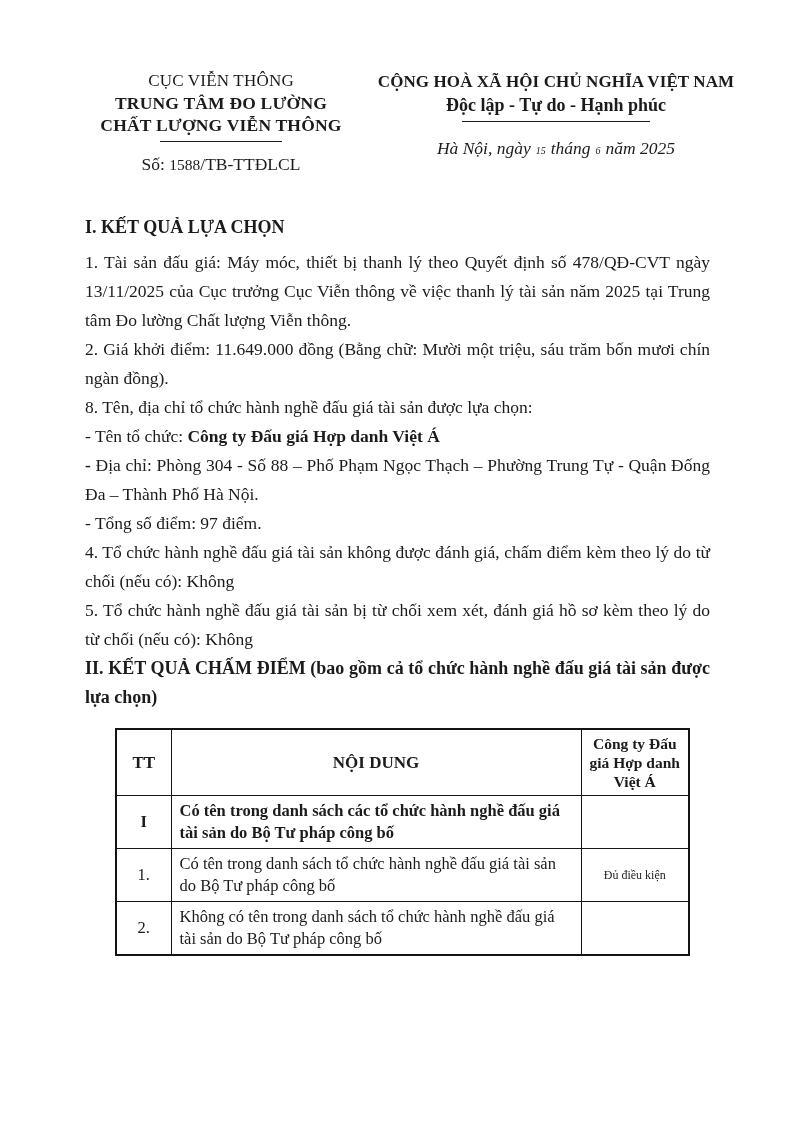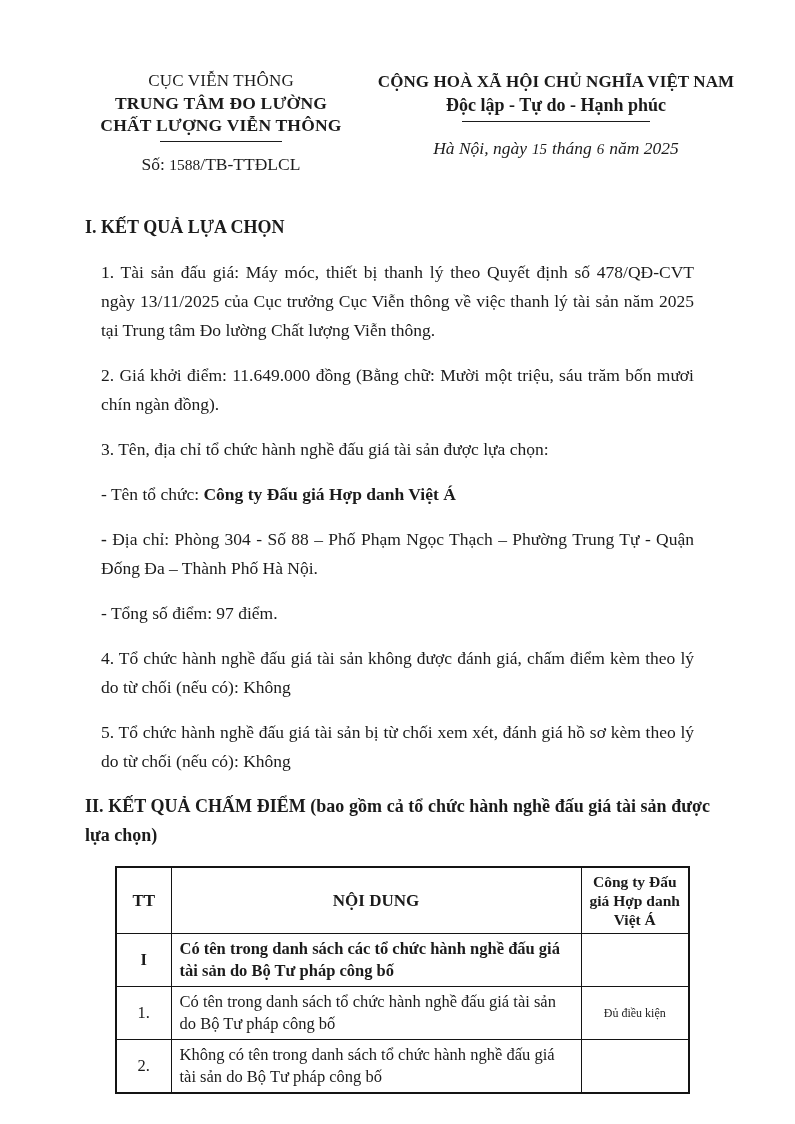--- a/index.html
+++ b/index.html
@@ -19,29 +19,29 @@
   .org-line1 { font-size: 17px; letter-spacing: .2px; }
   .org-line2, .org-line3 { font-size: 17.5px; font-weight: bold; letter-spacing: .2px; line-height: 22px; }
   .org-line1 { line-height: 22px; text-align: center; }
   .rule-left { width: 122px; border-top: 1.6px solid #1b1b1b; margin: 5px auto 12px; }
   .doc-number { font-size: 17.5px; }
   .filled-num { font-size: 15.5px; }
   .nat-line1 { font-size: 17px; font-weight: bold; line-height: 23px; letter-spacing: .1px; }
   .nat-line2 { font-size: 18px; font-weight: bold; line-height: 24px; }
   .rule-right { width: 188px; border-top: 1.6px solid #1b1b1b; margin: 4px auto 16px; }
   .date-line { font-style: italic; font-size: 17.5px; }
-  .date-num { font-size: 15px; margin: 0 5px; }
+  .date-num { font-size: 10px; margin: 0 5px; }
   
   .title-block { text-align: center; margin-top: 25px; }
   .title-main { font-size: 19px; font-weight: bold; letter-spacing: .3px; }
   .title-sub { font-size: 17.5px; font-weight: bold; margin-top: 7px; }
   
   .body-text { margin: 0 85px; font-size: 17.5px; line-height: 29px; text-align: justify; }
   .sec-heading { font-weight: bold; font-size: 18px; margin: 38px 0 6px; text-align: left; }
-  .bp { margin: 16px; }
+  .bp { margin: 0; }
   .b { font-weight: bold; }
   .sec2-heading { font-weight: bold; font-size: 18px; margin: 0; }
   
   .score-table {
     border-collapse: collapse;
     margin: 16px 0 0 115px;
     width: 573px;
     table-layout: fixed;
   }
   .score-table th, .score-table td {
@@ -80,21 +80,21 @@
       <div class="rule-right"></div>
       <div class="date-line"><span>Hà Nội, ngày</span><span class="date-num">15</span><span>tháng</span><span class="date-num">6</span><span>năm 2025</span></div>
     </div>
   </div>
 
 
   <div class="body-text">
     <div class="sec-heading">I. KẾT QUẢ LỰA CHỌN</div>
     <p class="bp">1. Tài sản đấu giá: Máy móc, thiết bị thanh lý theo Quyết định số 478/QĐ-CVT ngày 13/11/2025 của Cục trưởng Cục Viễn thông về việc thanh lý tài sản năm 2025 tại Trung tâm Đo lường Chất lượng Viễn thông.</p>
     <p class="bp">2. Giá khởi điểm: 11.649.000 đồng (Bằng chữ: Mười một triệu, sáu trăm bốn mươi chín ngàn đồng).</p>
-    <p class="bp">3. Tên, địa chỉ tổ chức hành nghề đấu giá tài sản được lựa chọn:</p>
+    <p class="bp">8. Tên, địa chỉ tổ chức hành nghề đấu giá tài sản được lựa chọn:</p>
     <p class="bp"><span>- Tên tổ chức: </span><span class="b">Công ty Đấu giá Hợp danh Việt Á</span></p>
     <p class="bp"><span class="b">- </span><span>Địa chỉ: Phòng 304 - Số 88 – Phố Phạm Ngọc Thạch – Phường Trung Tự - Quận Đống Đa – Thành Phố Hà Nội.</span></p>
     <p class="bp">- Tổng số điểm: 97 điểm.</p>
     <p class="bp">4. Tổ chức hành nghề đấu giá tài sản không được đánh giá, chấm điểm kèm theo lý do từ chối (nếu có): Không</p>
     <p class="bp">5. Tổ chức hành nghề đấu giá tài sản bị từ chối xem xét, đánh giá hồ sơ kèm theo lý do từ chối (nếu có): Không</p>
     <div class="sec2-heading">II. KẾT QUẢ CHẤM ĐIỂM (bao gồm cả tổ chức hành nghề đấu giá tài sản được lựa chọn)</div>
   </div>
 
   <table class="score-table">
     <colgroup>

